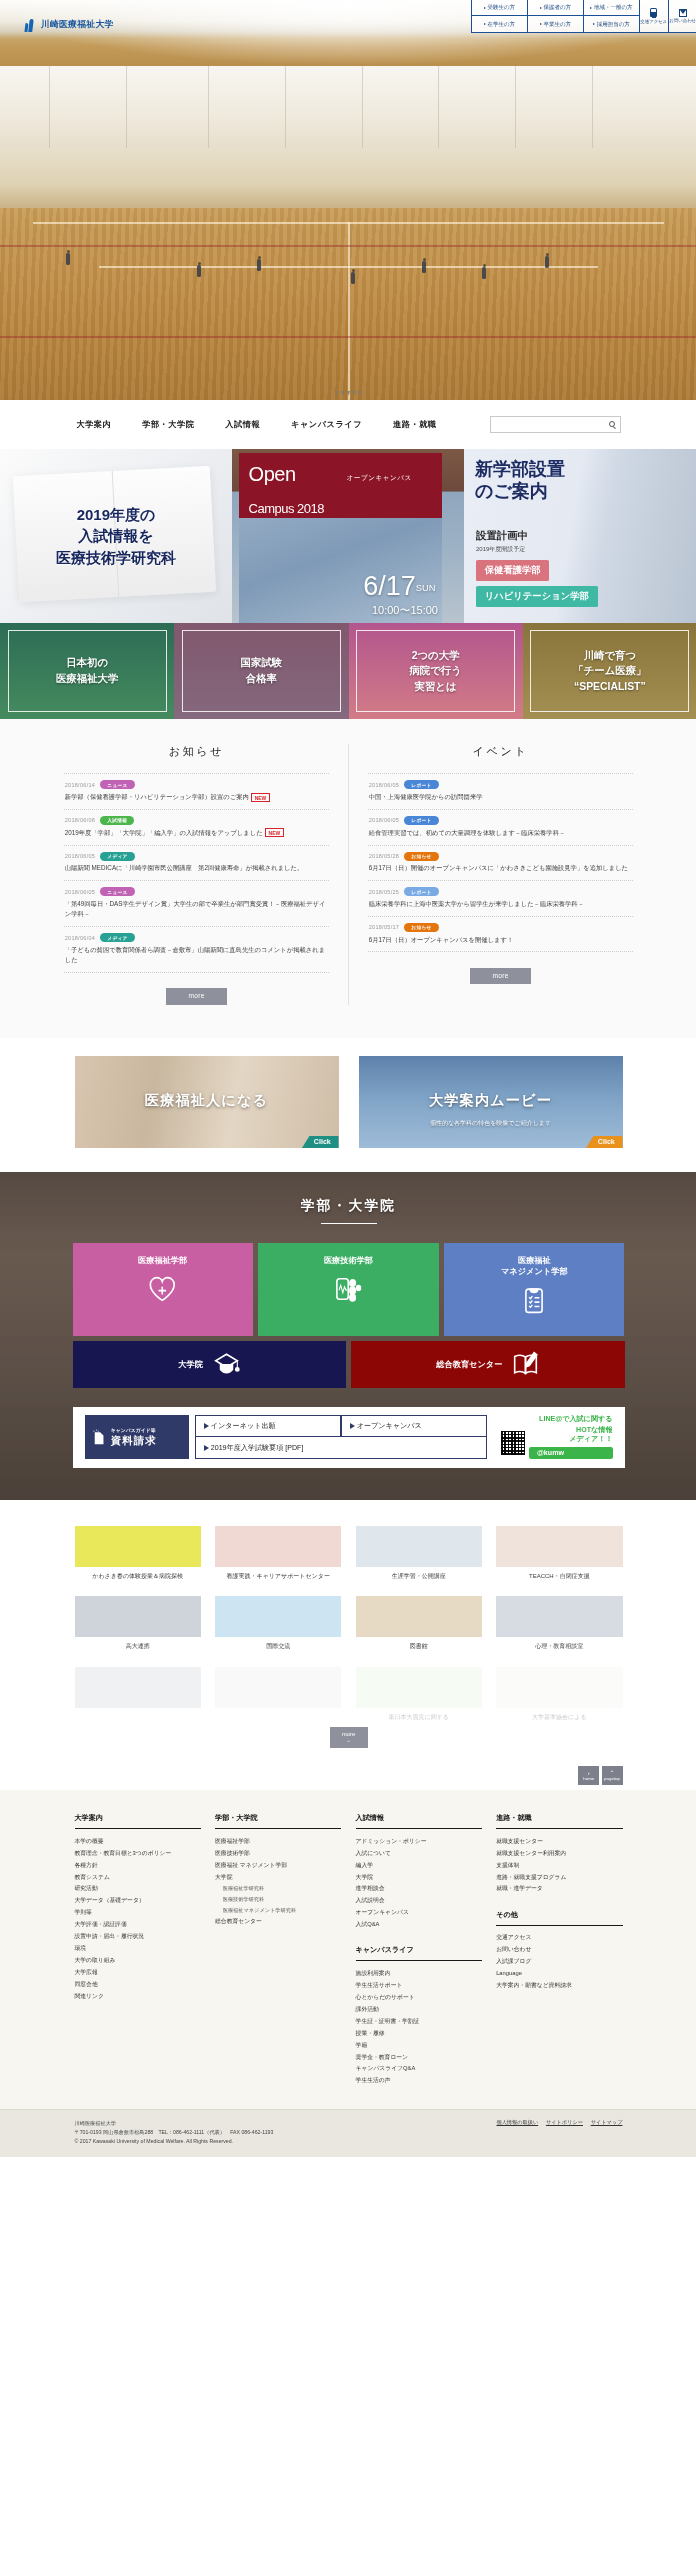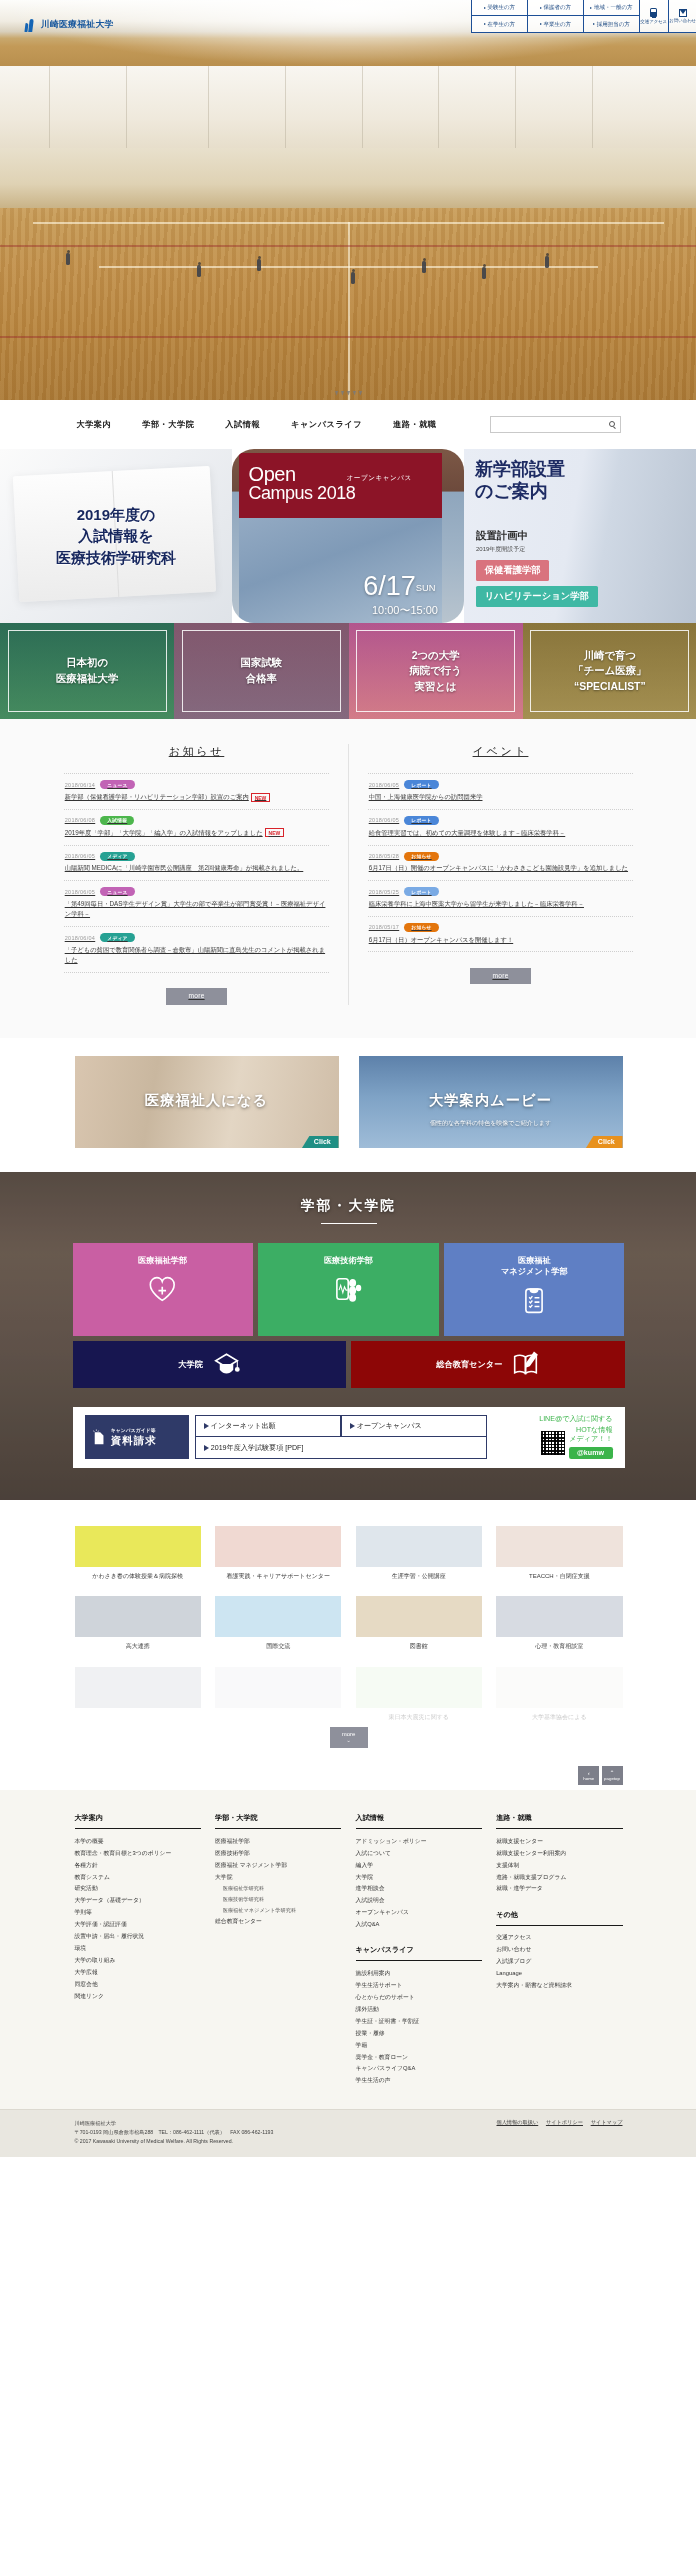--- a/index.html
+++ b/index.html
@@ -108,26 +108,25 @@
     display:flex;align-items:center;justify-content:center;cursor:pointer;
   }
   .bn-left .book{position:absolute;left:16.4px;top:22px;width:197px;height:126px;
     background:linear-gradient(180deg,#fdfdfd,#ececec);border-radius:2.2px;box-shadow:0 2.2px 10px rgba(0,0,0,.08);transform:rotate(-3deg);}
   .bn-left .book:after{content:"";position:absolute;left:50%;top:0;bottom:0;width:1.1px;background:#dedede;}
   .bn-left-txt{position:relative;z-index:2;text-align:center;color:#17275e;font-weight:bold;
     font-size:15px;line-height:1.42;text-shadow:0 0.5px 1.1px rgba(255,255,255,.9);}
   .bn-mid{
     width:232px;height:174px;position:relative;overflow:hidden;cursor:pointer;
     background:linear-gradient(180deg,#7c5846 0%,#6d4a3c 24%,#8fa6bd 25%,#9fb3c6 60%,#b8c4ce 100%);
-    border-radius:22px;
   }
   .oc-band{position:absolute;left:6.6px;right:22px;top:4.4px;height:65px;background:#8c1427;}
   .oc-band .oc1{position:absolute;left:10px;top:10px;font-size:20px;color:#fff;font-weight:300;letter-spacing:-0.5px;}
   .oc-band .oc-sub{position:absolute;left:108px;top:21px;font-size:6.6px;color:#fff;letter-spacing:0.5px;}
-  .oc-band .oc2{position:absolute;left:10px;top:30px;font-size:18px;color:#fff;font-weight:300;letter-spacing:-0.5px;}
+  .oc-band .oc2{position:absolute;left:10px;top:48px;font-size:13px;color:#fff;font-weight:300;letter-spacing:-0.5px;}
   .oc-photo{position:absolute;left:6.6px;right:22px;top:69px;bottom:0;
     background:linear-gradient(160deg,#93aac3 0%,#7f9ab7 40%,#a9bdd0 100%);}
   .oc-date{position:absolute;right:28.5px;bottom:25px;color:#fff;font-size:27px;font-weight:300;line-height:.9;
     text-shadow:0 1.1px 2.7px rgba(0,0,0,.35);}
   .oc-date small{font-size:9.3px;vertical-align:4.4px;}
   .oc-time{position:absolute;right:26px;bottom:5.5px;color:#fff;font-size:11px;text-shadow:0 1.1px 2.7px rgba(0,0,0,.4);}
   .bn-right{
     width:232px;height:174px;position:relative;overflow:hidden;cursor:pointer;
     background:linear-gradient(100deg,#e9edf5 0%,#e4e9f2 46%,#cfd8e4 60%,#b9c4d2 100%);
   }
@@ -166,21 +165,21 @@
   .f1 .ov{background:linear-gradient(180deg,rgba(170,120,150,.55),rgba(140,110,140,.5));}
   .f2{background:linear-gradient(180deg,#1f4a40,#3d7a52);}
   .f2 .ov{background:linear-gradient(180deg,rgba(60,150,110,.45),rgba(80,160,110,.45));}
   .f3{background:linear-gradient(180deg,#a9528f,#cf7f8c);}
   .f3 .ov{background:linear-gradient(180deg,rgba(190,90,140,.45),rgba(215,120,130,.45));}
   .f4{background:linear-gradient(180deg,#7e6a32,#a08c4c);}
   .f4 .ov{background:linear-gradient(180deg,rgba(150,130,70,.45),rgba(170,150,90,.4));}
 
   
   .ne-wrap{background:#fafafa;padding:25px 0 33px;}
-  .ne-inner{width:607px;margin:0 auto;display:flex;text-decoration:underline;}
+  .ne-inner{width:607px;margin:0 auto;display:flex;}
   .ne-col{flex:1;padding:0 18.6px;}
   .ne-col.left{border-right:0.5px solid #e2e2e2;}
   .ne-title{text-align:center;font-size:11px;color:#222;font-weight:normal;letter-spacing:2.7px;margin-bottom:14.2px;}
   .ne-item{padding:6px 1.1px 6.6px;border-top:0.5px dotted #cfcfcf;cursor:pointer;}
   .ne-item:last-of-type{border-bottom:0.5px dotted #cfcfcf;}
   .ne-meta{display:flex;align-items:center;gap:5px;margin-bottom:2.7px;}
   .ne-date{font-size:5.5px;color:#9a9a9a;letter-spacing:0.3px;}
   .tag{font-size:4.7px;color:#fff;padding:1.6px 7.1px;border-radius:5.5px;font-weight:bold;letter-spacing:0.3px;}
   .ne-txt{font-size:6.3px;color:#3b3b3b;line-height:1.62;}
   .new-badge{border:0.5px solid #d8232a;color:#d8232a;font-size:5px;padding:0.5px 2.7px;margin-left:2.2px;font-weight:bold;}
@@ -231,21 +230,21 @@
     display:flex;align-items:stretch;gap:6.6px;}
   .req-logo{width:104px;background:#2f3a68;color:#fff;display:flex;align-items:center;gap:4.4px;padding:0 7.7px;cursor:pointer;}
   .req-logo .rtx small{display:block;font-size:4.7px;font-weight:bold;letter-spacing:0.2px;}
   .req-logo .rtx b{display:block;font-size:10.4px;letter-spacing:1.1px;margin-top:1.1px;}
   .req-mid{flex:1;display:grid;grid-template-columns:1fr 1fr;grid-template-rows:1fr 1fr;gap:0;}
   .req-link{border:0.5px solid #2f3a68;display:flex;align-items:center;gap:2px;padding:0 7.7px;font-size:7.1px;
     color:#1d1d1d;cursor:pointer;}
   .req-link .tri{width:0;height:0;border-left:5.5px solid #2f3a68;border-top:3.8px solid transparent;border-bottom:3.8px solid transparent;}
   .req-link.wide{grid-column:1 / span 2;border-top:0;}
   .req-right{width:119px;display:flex;flex-direction:column;align-items:flex-end;justify-content:center;}
-  .req-right .ltx{color:#3bb44a;font-weight:normal;font-size:7.1px;line-height:1.32;text-align:right;}
+  .req-right .ltx{color:#3bb44a;font-weight:bold;font-size:7.1px;line-height:1.32;text-align:right;margin-left:40px;}
   .req-right .row2{display:flex;align-items:center;gap:4.4px;margin-top:1.1px;}
   .qr{width:24px;height:24px;background:
     repeating-linear-gradient(90deg,#111 0 1.6px,#fff 1.6px 3.3px),
     repeating-linear-gradient(0deg,#111 0 1.6px,#fff 1.6px 3.3px);background-blend-mode:multiply;}
   .line-pill{background:#3bb44a;color:#fff;font-weight:bold;font-size:7.1px;padding:2.2px 7.7px;border-radius:2.2px;margin-top:2.2px;}
 
   
   .pg-wrap{background:#fff;padding:26px 0 7.7px;}
   .pg-inner{width:548px;margin:0 auto;display:grid;grid-template-columns:repeat(4,1fr);gap:15.3px 14.2px;}
   .pg-item{cursor:pointer;}

